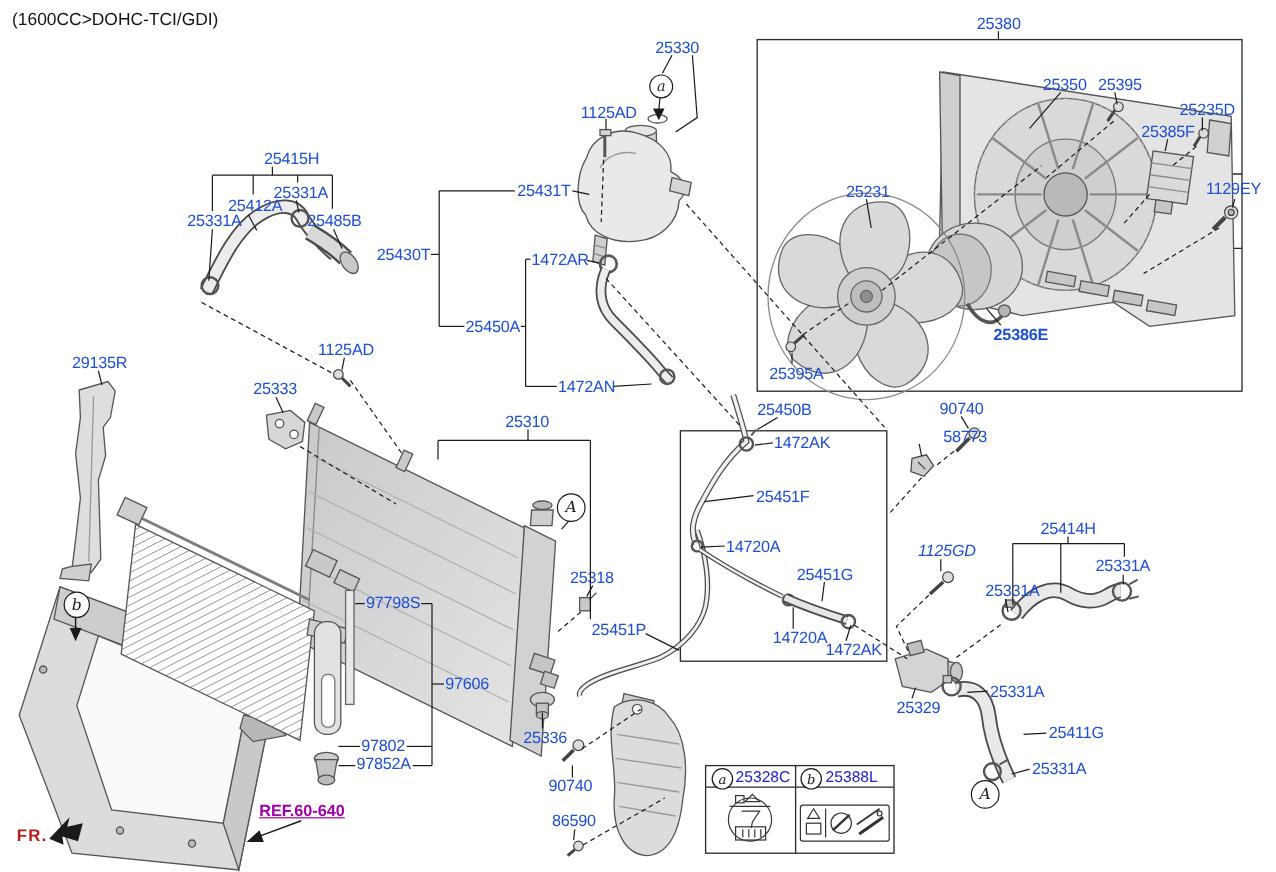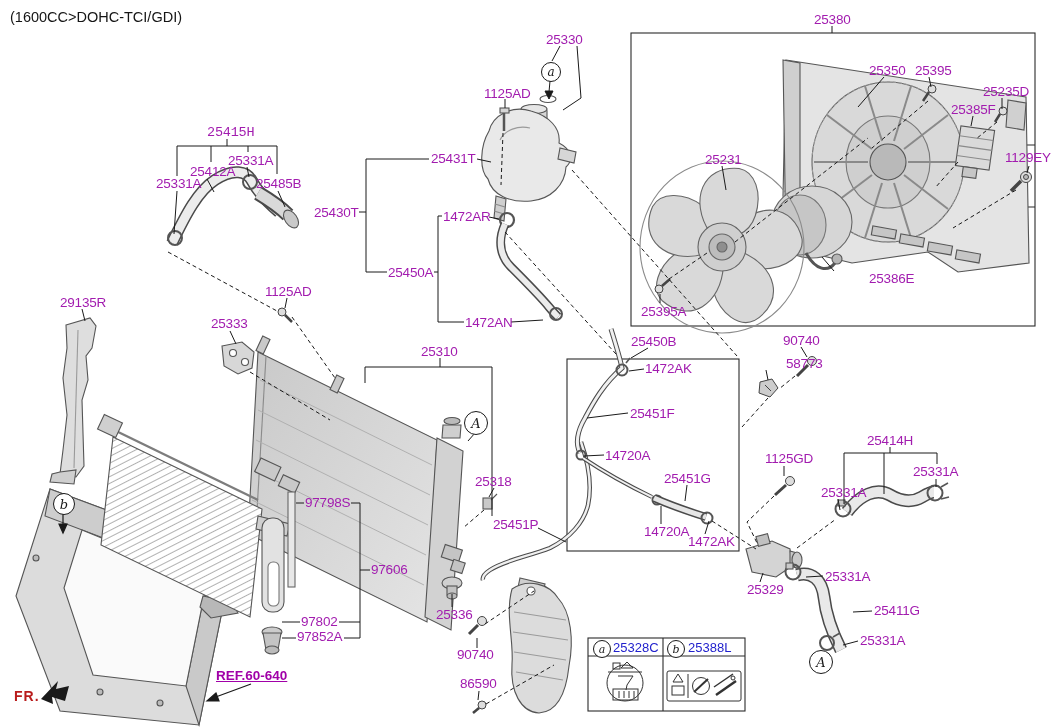--- a/index.html
+++ b/index.html
@@ -1,19 +1,19 @@
 <!DOCTYPE html>
 <html><head>
 <meta charset="utf-8">
 <style>
   html,body{margin:0;padding:0;background:#fff;}
   #stage{position:relative;width:1063px;height:727px;background:#ffffff;overflow:hidden;
          font-family:"Liberation Sans", sans-serif;}
   #stage svg{position:absolute;left:0;top:0;}
-  .plabel{position:absolute;color:#a21caf;font-size:13.5px;line-height:13px;white-space:nowrap;
+  .plabel{position:absolute;color:#1d4ed8;font-size:13.5px;line-height:13px;white-space:nowrap;
           letter-spacing:-0.2px;cursor:pointer;}
   .note{position:absolute;color:#151515;font-size:14.5px;line-height:16px;white-space:nowrap;}
   .callout{position:absolute;border:1.4px solid #1a1a1a;border-radius:50%;background:#fff;
            display:flex;align-items:center;justify-content:center;
            font-family:"DejaVu Serif", serif;font-style:italic;color:#1a1a1a;}
   .fr{position:absolute;color:#b91c1c;font-size:14px;font-weight:bold;letter-spacing:1px;line-height:21px;}
   .ref{position:absolute;color:#a100a8;font-size:13.5px;font-weight:bold;text-decoration:underline;
        line-height:13px;cursor:pointer;}
   .lgpart{position:absolute;color:#2121cd;font-size:13px;line-height:14px;cursor:pointer;}
 </style>
@@ -388,40 +388,40 @@
           <line x1="694" y1="692" x2="708" y2="679" stroke-width="2"></line>
       <line x1="716" y1="695" x2="736" y2="681" stroke-width="2.5"></line>
       <line x1="714" y1="687" x2="733" y2="674" stroke-width="1.5"></line>
           <circle cx="733" cy="678" r="2"></circle>
     </g>
   </g>
 </svg>
 
 <div class="note" style="left:10px;top:9px;">(1600CC&gt;DOHC-TCI/GDI)</div>
 
-<div class="plabel" style="left:207px;top:126px;font-family:Liberation Mono, monospace;">25415H</div>
+<div class="plabel" style="left:220px;top:126px;">25415H</div>
 <div class="plabel" style="left:228px;top:154px;">25331A</div>
 <div class="plabel" style="left:190px;top:165px;">25412A</div>
 <div class="plabel" style="left:156px;top:177px;">25331A</div>
 <div class="plabel" style="left:256px;top:177px;">25485B</div>
 <div class="plabel" style="left:546px;top:33px;">25330</div>
 <div class="plabel" style="left:484px;top:87px;">1125AD</div>
 <div class="plabel" style="left:431px;top:152px;">25431T</div>
 <div class="plabel" style="left:314px;top:206px;">25430T</div>
 <div class="plabel" style="left:443px;top:210px;">1472AR</div>
 <div class="plabel" style="left:388px;top:266px;">25450A</div>
 <div class="plabel" style="left:465px;top:316px;">1472AN</div>
 <div class="plabel" style="left:814px;top:13px;">25380</div>
 <div class="plabel" style="left:869px;top:64px;">25350</div>
 <div class="plabel" style="left:915px;top:64px;">25395</div>
 <div class="plabel" style="left:983px;top:85px;">25235D</div>
 <div class="plabel" style="left:951px;top:103px;">25385F</div>
 <div class="plabel" style="left:1005px;top:151px;">1129EY</div>
 <div class="plabel" style="left:705px;top:153px;">25231</div>
-<div class="plabel" style="left:869px;top:272px;">25386E</div>
+<div class="plabel" style="left:828px;top:272px;font-weight:bold;">25386E</div>
 <div class="plabel" style="left:641px;top:305px;">25395A</div>
 <div class="plabel" style="left:60px;top:296px;">29135R</div>
 <div class="plabel" style="left:265px;top:285px;">1125AD</div>
 <div class="plabel" style="left:211px;top:317px;">25333</div>
 <div class="plabel" style="left:421px;top:345px;">25310</div>
 <div class="plabel" style="left:475px;top:475px;">25318</div>
 <div class="plabel" style="left:493px;top:518px;">25451P</div>
 <div class="plabel" style="left:436px;top:608px;">25336</div>
 <div class="plabel" style="left:305px;top:496px;">97798S</div>
 <div class="plabel" style="left:371px;top:563px;">97606</div>
@@ -429,21 +429,21 @@
 <div class="plabel" style="left:297px;top:630px;">97852A</div>
 <div class="plabel" style="left:783px;top:334px;">90740</div>
 <div class="plabel" style="left:750px;top:357px;margin-left:36px;">58773</div>
 <div class="plabel" style="left:631px;top:335px;">25450B</div>
 <div class="plabel" style="left:645px;top:362px;">1472AK</div>
 <div class="plabel" style="left:630px;top:407px;">25451F</div>
 <div class="plabel" style="left:605px;top:449px;">14720A</div>
 <div class="plabel" style="left:664px;top:472px;">25451G</div>
 <div class="plabel" style="left:644px;top:525px;">14720A</div>
 <div class="plabel" style="left:688px;top:535px;">1472AK</div>
-<div class="plabel" style="left:765px;top:452px;">1125GD</div>
+<div class="plabel" style="left:765px;top:452px;font-style:italic;">1125GD</div>
 <div class="plabel" style="left:867px;top:434px;">25414H</div>
 <div class="plabel" style="left:913px;top:465px;">25331A</div>
 <div class="plabel" style="left:821px;top:486px;">25331A</div>
 <div class="plabel" style="left:747px;top:583px;">25329</div>
 <div class="plabel" style="left:825px;top:570px;">25331A</div>
 <div class="plabel" style="left:874px;top:604px;">25411G</div>
 <div class="plabel" style="left:860px;top:634px;">25331A</div>
 <div class="plabel" style="left:457px;top:648px;">90740</div>
 <div class="plabel" style="left:460px;top:677px;">86590</div>
 

